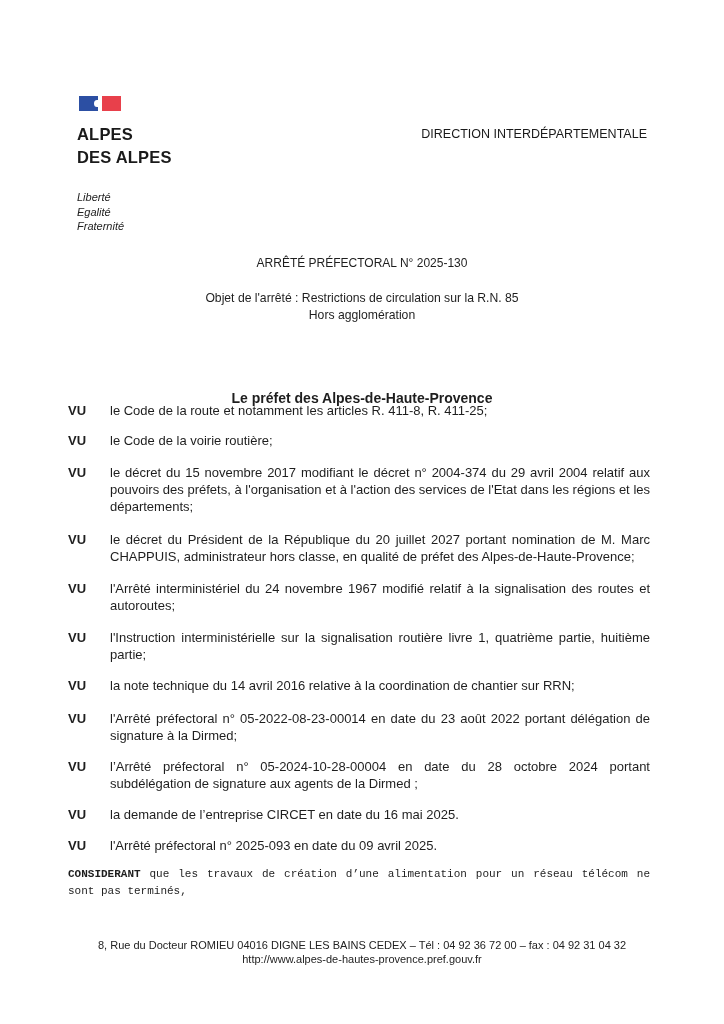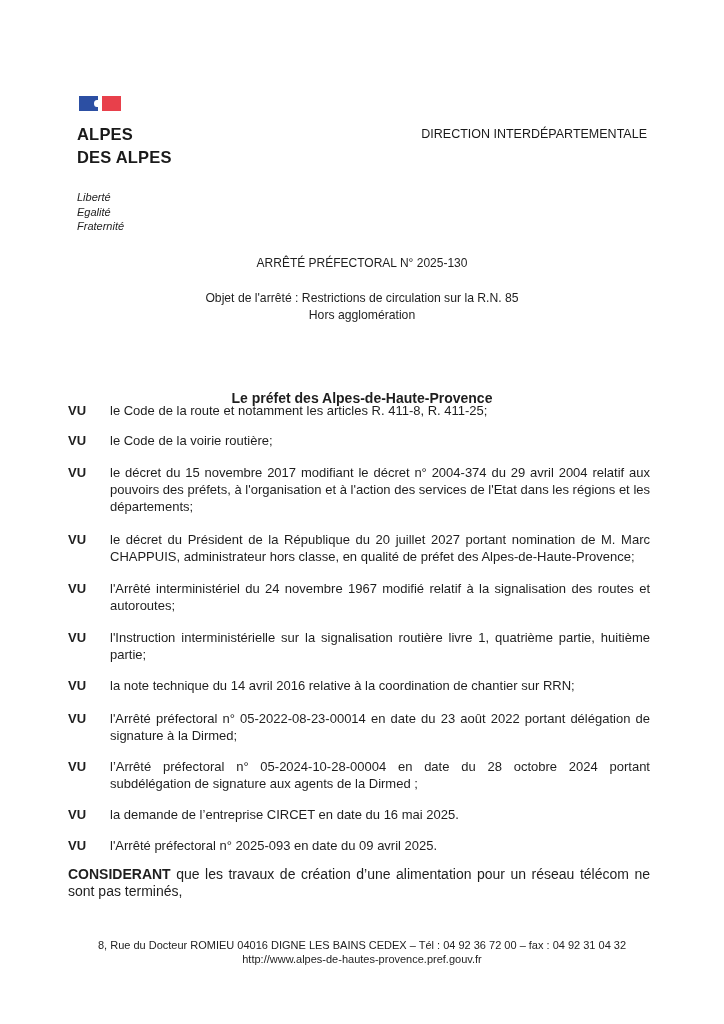--- a/index.html
+++ b/index.html
@@ -21,21 +21,21 @@
 
   .center { left: 0; width: 724px; text-align: center; }
   .arrete-title { top: 256px; font-size: 12px; }
   .objet { top: 290px; font-size: 12.2px; line-height: 17px; }
   .prefet-line { top: 370px; font-weight: bold; font-size: 14px; margin-top: 20px; }
 
   .vu { left: 68px; width: 582px; font-size: 13px; line-height: 17px; display: flex; }
   .vu .label { font-weight: bold; width: 42px; flex: 0 0 42px; }
   .vu .text { flex: 1; text-align: justify; }
 
-  .considerant { left: 68px; width: 582px; top: 866px; font-size: 14px; line-height: 17px; text-align: justify; }
+  .considerant { left: 68px; width: 582px; top: 866px; font-size: 11px; line-height: 17px; text-align: justify; font-family: Liberation Mono, monospace; }
   .considerant b { font-weight: bold; }
 
   .footer { top: 938px; font-size: 11px; line-height: 14px; color: #222; }
 </style>
 </head>
 <body>
 
 <div class="abs logo">
   <div class="blue"></div>
   <div class="gap"></div>

